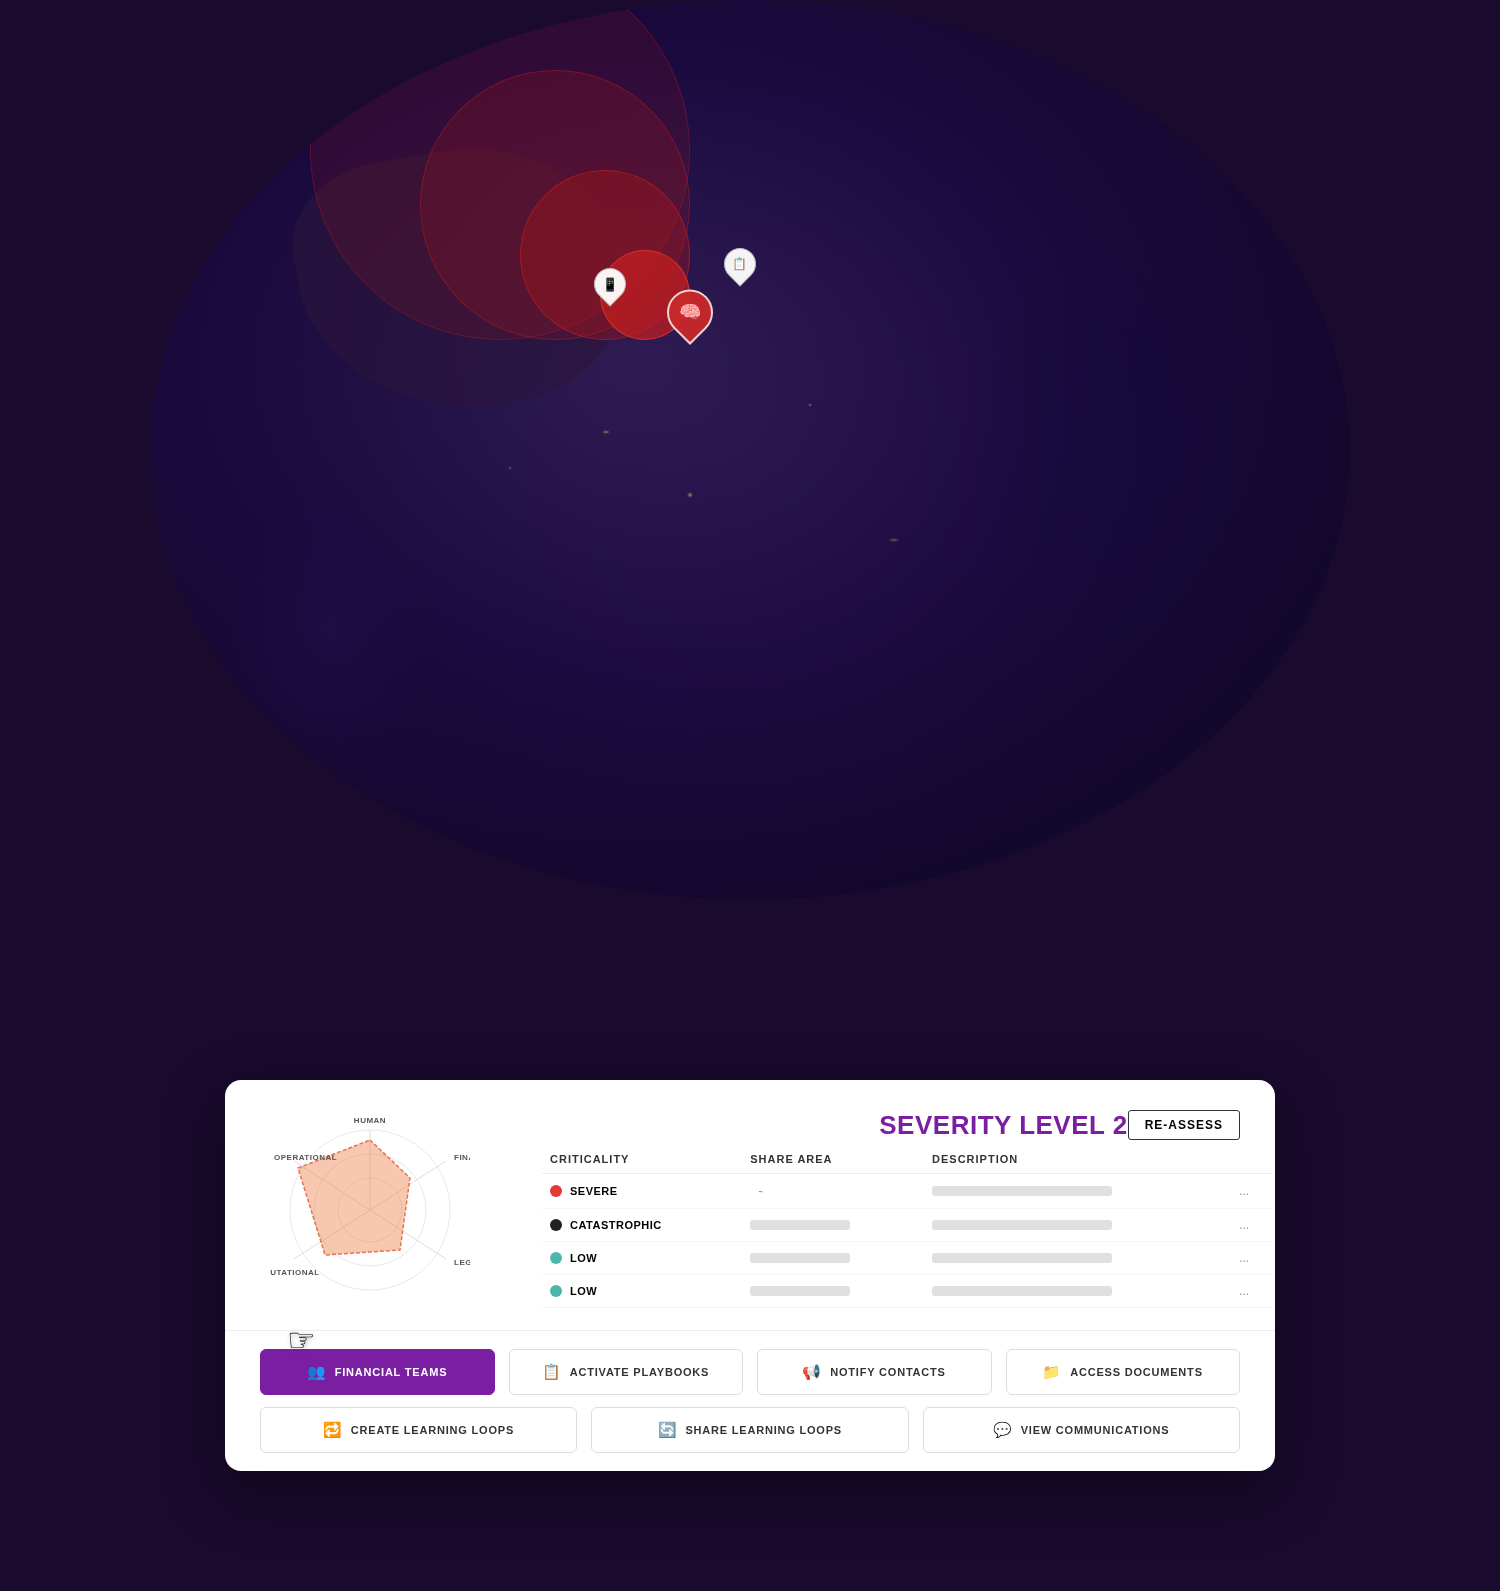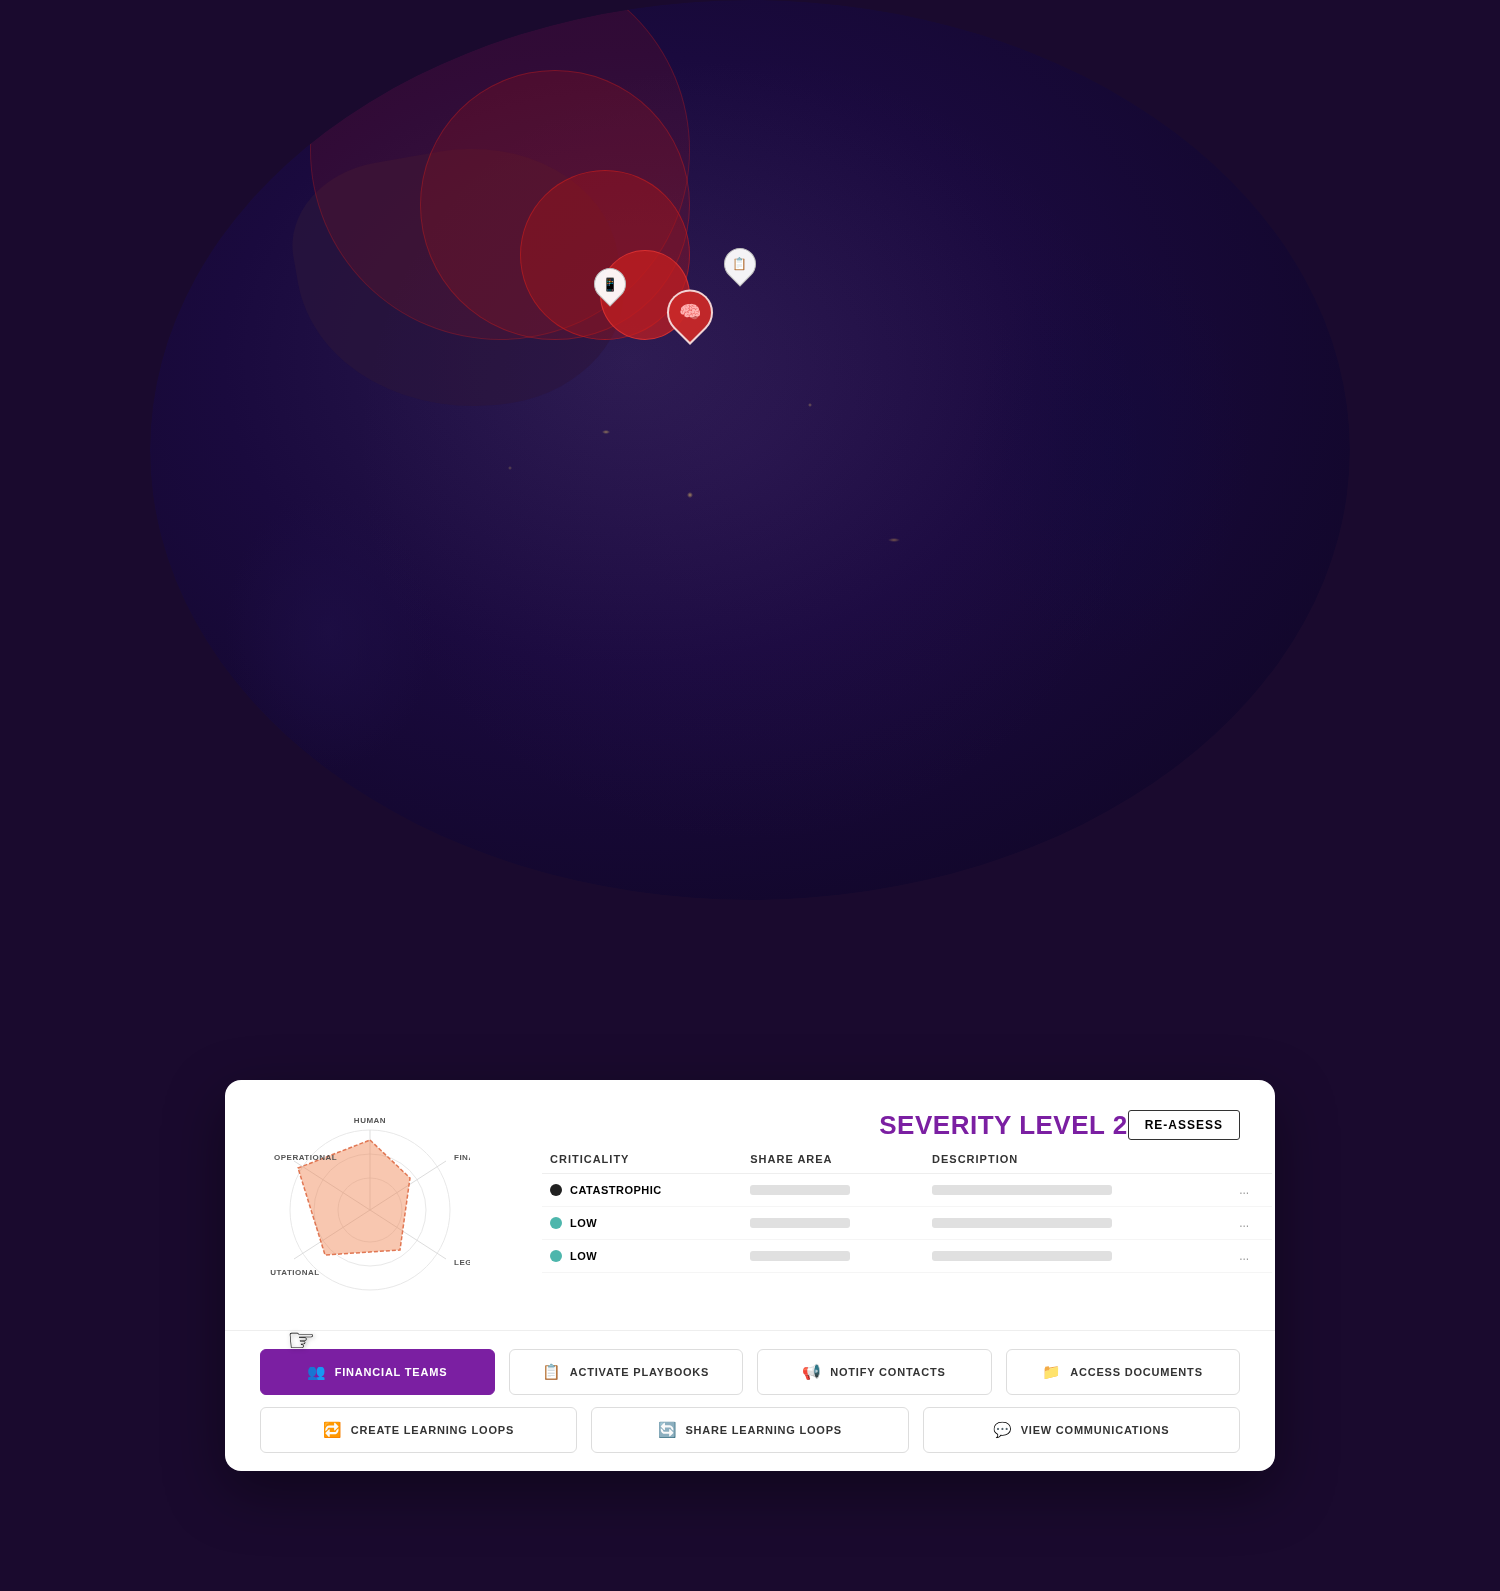--- a/index.html
+++ b/index.html
@@ -396,20 +396,33 @@
         <thead>
           <tr>
             <th>CRITICALITY</th>
             <th>SHARE AREA</th>
             <th>DESCRIPTION</th>
             <th></th>
           </tr>
         </thead>
         <tbody id="criticality-rows">
 
+        <tr>
+              <td>
+                <div class="crit-label">
+                  <span class="dot" style="background:#e53935;"></span>
+                  <span>SEVERE</span>
+                </div>
+              </td>
+              <td><span style="color:#999; font-size:14px; padding-left:8px;">-</span></td>
+              <td>
+                <div class="desc-bar" style="width:160px;"></div>
+              </td>
+              <td><span class="ellipsis">...</span></td>
+            </tr>
             <tr>
               <td>
                 <div class="crit-label">
                   <span class="dot" style="background:#212121;"></span>
                   <span>CATASTROPHIC</span>
                 </div>
               </td>
               <td>
                 <div class="impact-bar" style="width:100px;"></div>
               </td>

